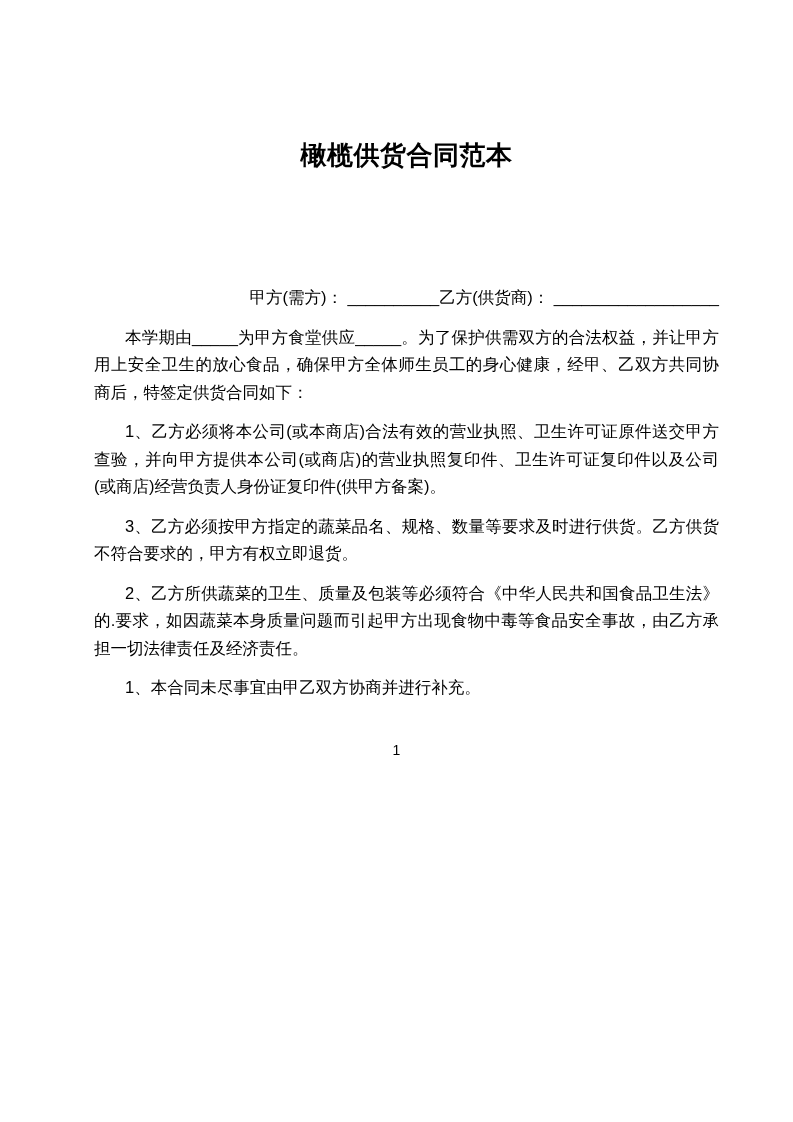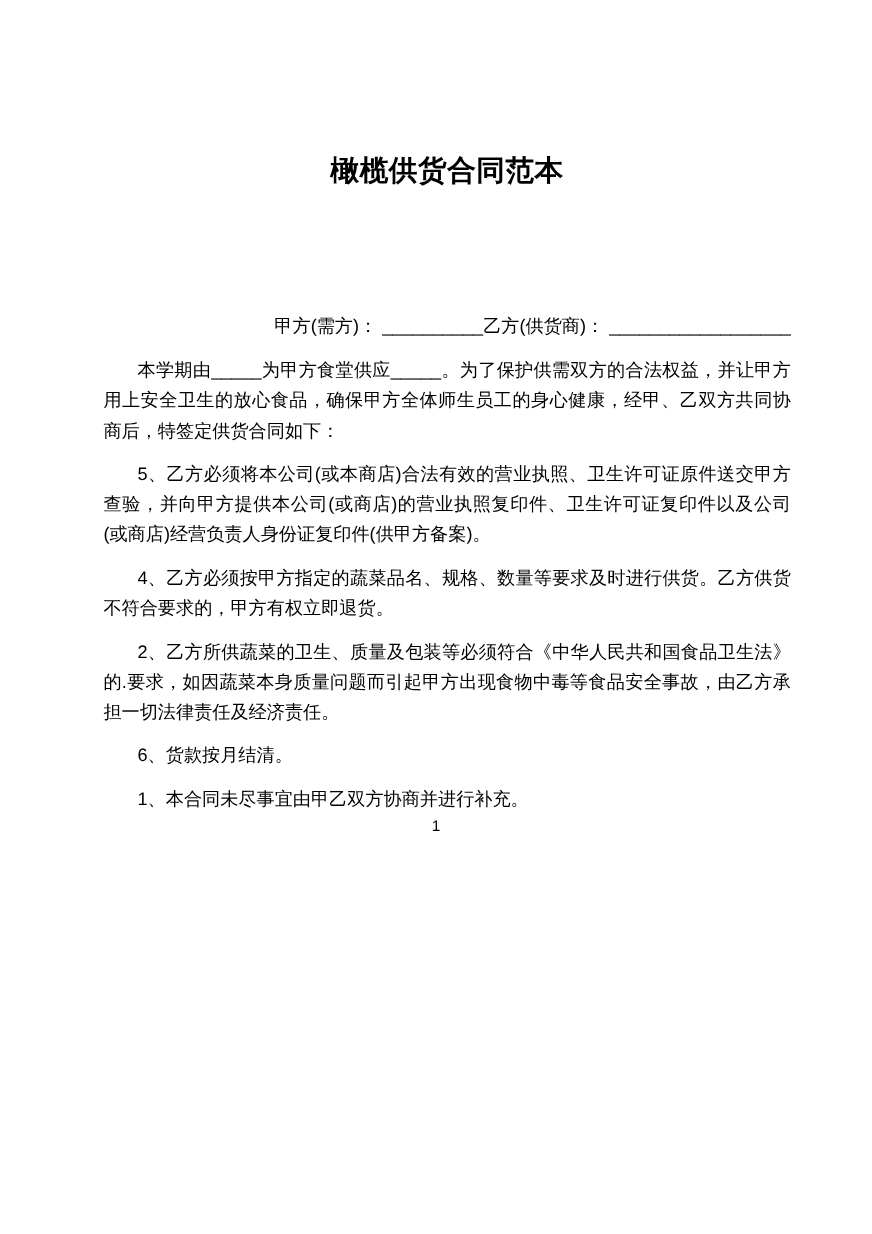--- a/index.html
+++ b/index.html
@@ -52,21 +52,20 @@
 </head>
 <body>
 
 <div class="page">
   <h1 class="title">橄榄供货合同范本</h1>
 
   <p class="party-line">甲方(需方)： __________乙方(供货商)： __________________</p>
 
   <div>
       <p class="para">本学期由_____为甲方食堂供应_____。为了保护供需双方的合法权益，并让甲方用上安全卫生的放心食品，确保甲方全体师生员工的身心健康，经甲、乙双方共同协商后，特签定供货合同如下：</p>
-      <p class="para">5、乙方必须将本公司(或本商店)合法有效的营业执照、卫生许可证原件送交甲方查验，并向甲方提供本公司(或商店)的营业执照复印件、卫生许可证复印件以及公司(或商店)经营负责人身份证复印件(供甲方备案)。</p>
-      <p class="para">4、乙方必须按甲方指定的蔬菜品名、规格、数量等要求及时进行供货。乙方供货不符合要求的，甲方有权立即退货。</p>
+      <p class="para">1、乙方必须将本公司(或本商店)合法有效的营业执照、卫生许可证原件送交甲方查验，并向甲方提供本公司(或商店)的营业执照复印件、卫生许可证复印件以及公司(或商店)经营负责人身份证复印件(供甲方备案)。</p>
+      <p class="para">3、乙方必须按甲方指定的蔬菜品名、规格、数量等要求及时进行供货。乙方供货不符合要求的，甲方有权立即退货。</p>
       <p class="para">2、乙方所供蔬菜的卫生、质量及包装等必须符合《中华人民共和国食品卫生法》的.要求，如因蔬菜本身质量问题而引起甲方出现食物中毒等食品安全事故，由乙方承担一切法律责任及经济责任。</p>
-      <p class="para">6、货款按月结清。</p>
       <p class="para">1、本合同未尽事宜由甲乙双方协商并进行补充。</p>
     </div>
 
   <div class="page-num">1</div>
 </div>
 
 </body></html>

